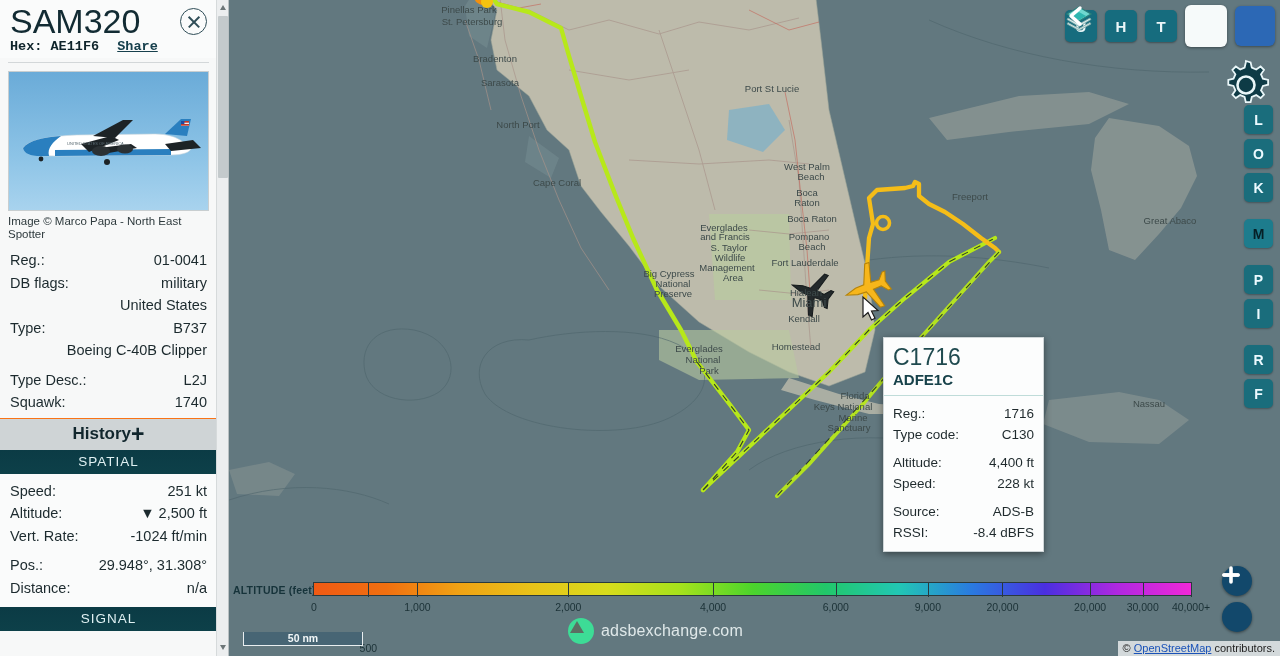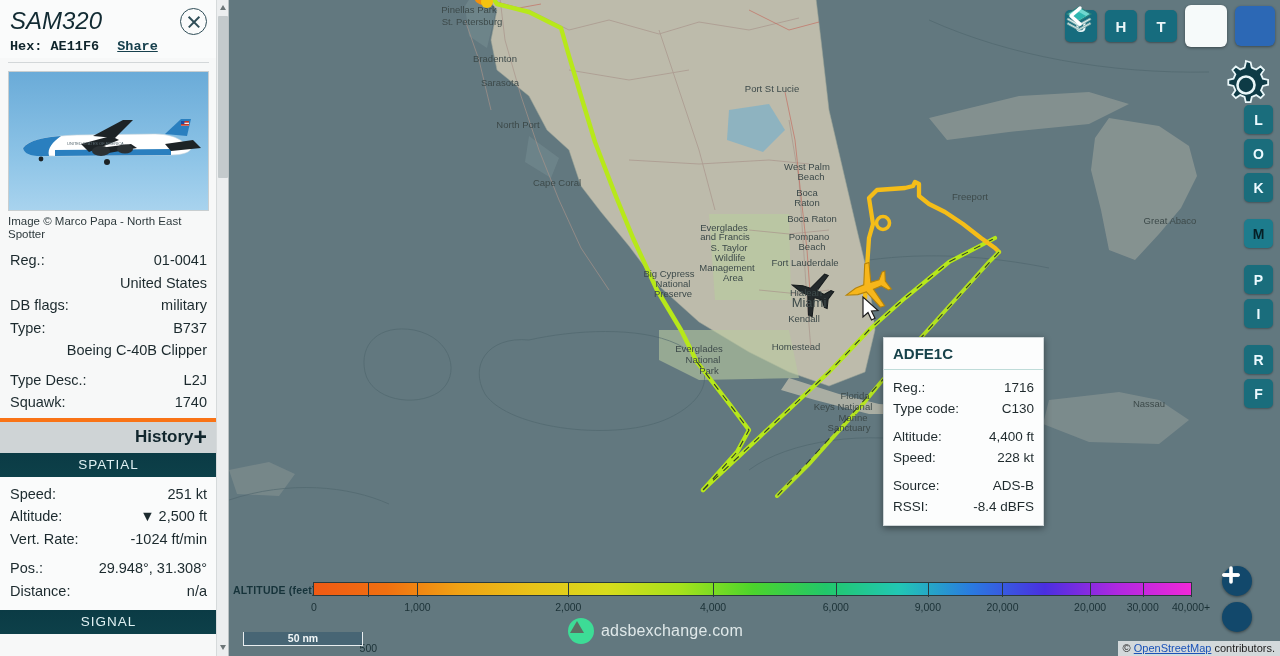--- a/index.html
+++ b/index.html
@@ -11,21 +11,21 @@
   }
 
   
   #sidebar{
     position:absolute; left:0; top:0; width:229px; height:656px;
     background:#f7f8f8; overflow:hidden; z-index:40;
     border-right:1px solid #b9c0c2;
   }
   #sidebar-inner{ position:absolute; left:0; top:0; width:217px; }
   .side-head{ position:relative; padding:6px 10px 4px 10px; background:#fafbfb; }
-  .callsign{ font-size:24px; color:#122b33; letter-spacing:0px; line-height:30px;font-style:italic;}
+  .callsign{ font-size:34px; color:#122b33; letter-spacing:0px; line-height:30px;}
   .hexline{ font-family:"Liberation Mono", monospace; font-size:13.5px; font-weight:bold; color:#0f242b; margin-top:3px;}
   .hexline .lbl{ font-weight:bold; }
   .share{ color:#17404d; text-decoration:underline; margin-left:10px; cursor:pointer;}
   .closebtn{
     position:absolute; right:10px; top:8px; width:27px; height:27px; border-radius:50%;
     border:1.7px solid #2f4d57; cursor:pointer;
   }
   .closebtn:before,.closebtn:after{
     content:""; position:absolute; left:50%; top:50%; width:15px; height:1.8px; background:#2f4d57;
     transform-origin:center;
@@ -41,22 +41,22 @@
   .credit{ font-size:11.5px; color:#2e3a3d; padding:4px 8px 2px 8px; line-height:13px;}
 
   .rows{ padding:6px 10px 4px 10px; }
   .row{ display:flex; justify-content:space-between; font-size:14.5px; color:#1c2a2e; line-height:22.5px; }
   .row .k{ text-align:left; }
   .row .v{ text-align:right; }
   .row.full{ justify-content:flex-end; }
   .gap{ height:7px;}
 
   .hist{
-    background:#cfd4d6; padding:5px 10px 6px 10px; display:flex; justify-content:flex-end; align-items:center;
-    border-top:4px solid #f97316;
+    background:#cfd4d6; padding:5px 10px 6px 10px; display:flex; justify-content:center; align-items:center;
+    border-top:1px solid #f97316;
   }
   .hist h2{ font-size:17px; color:#11262d; font-weight:bold;}
   .plus{ font-size:23px; color:#11262d; line-height:18px; cursor:pointer; font-weight:bold;}
   .secthead{
     background:linear-gradient(#0b3b45,#0d4049); color:#dff0f2; text-align:center;
     font-size:13.5px; letter-spacing:1px; padding:4px 0 5px 0;
   }
   .sect-body{ padding:6px 10px 8px 10px; background:#fafbfb;}
 
   
@@ -169,26 +169,26 @@
         <text x="52" y="27" font-size="4" fill="#5a6a72" font-family="Liberation Sans, sans-serif">UNITED STATES OF AMERICA</text>
       </svg>
     </div>
     <div class="credit">Image © Marco Papa - North East Spotter</div>
 
     <div class="rows" id="info-rows">
         <div class="row">
           <span class="k">Reg.:</span>
           <span class="v">01-0041</span>
         </div>
-        <div class="row full">
-          <span class="v">United States</span>
-        </div>
         <div class="row">
           <span class="k">DB flags:</span>
           <span class="v">military</span>
+        </div>
+        <div class="row full">
+          <span class="v">United States</span>
         </div>
         <div class="row">
           <span class="k">Type:</span>
           <span class="v">B737</span>
         </div>
         <div class="row full">
           <span class="v">Boeing C-40B Clipper</span>
         </div>
         <div class="gap"></div>
         <div class="row">
@@ -447,20 +447,21 @@
     </div>
     <div class="zbtn">
       <svg width="18" height="18" viewBox="0 0 18 18">
           <path d="M2 9 H16" stroke="#fff" stroke-width="3.6" stroke-linecap="round"></path>
         </svg>
     </div>
   </div>
 
   <div id="popup">
     <div class="pu-head">
+      <div class="pu-title">C1716</div>
       <div class="pu-sub">ADFE1C</div>
     </div>
     <div class="pu-hr"></div>
     <div class="pu-body" id="popup-rows">
         <div class="pu-row">
           <span>Reg.:</span>
           <span>1716</span>
         </div>
         <div class="pu-row">
           <span>Type code:</span>

